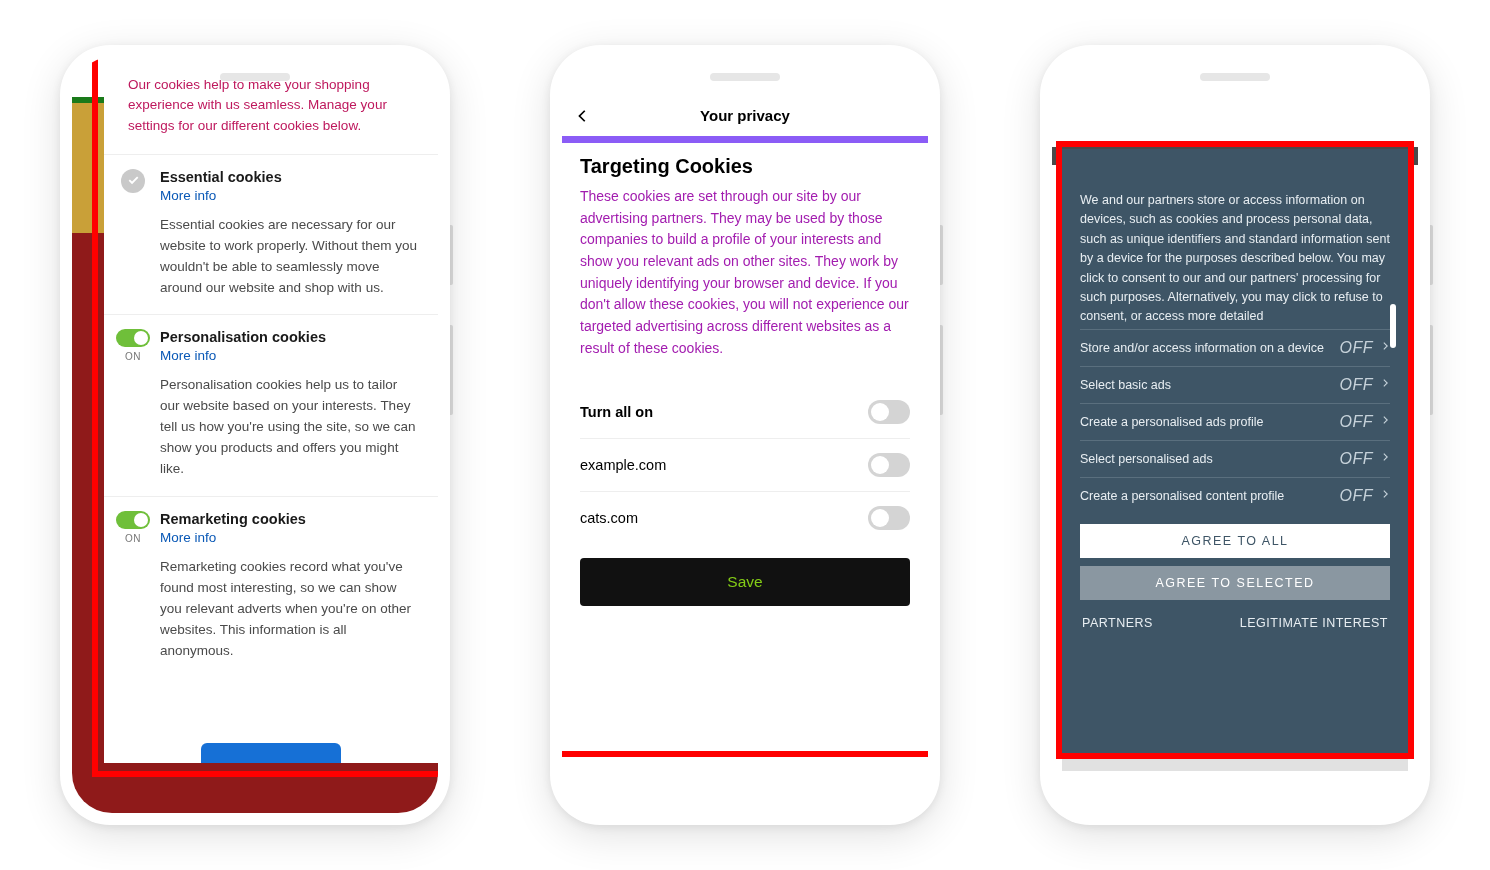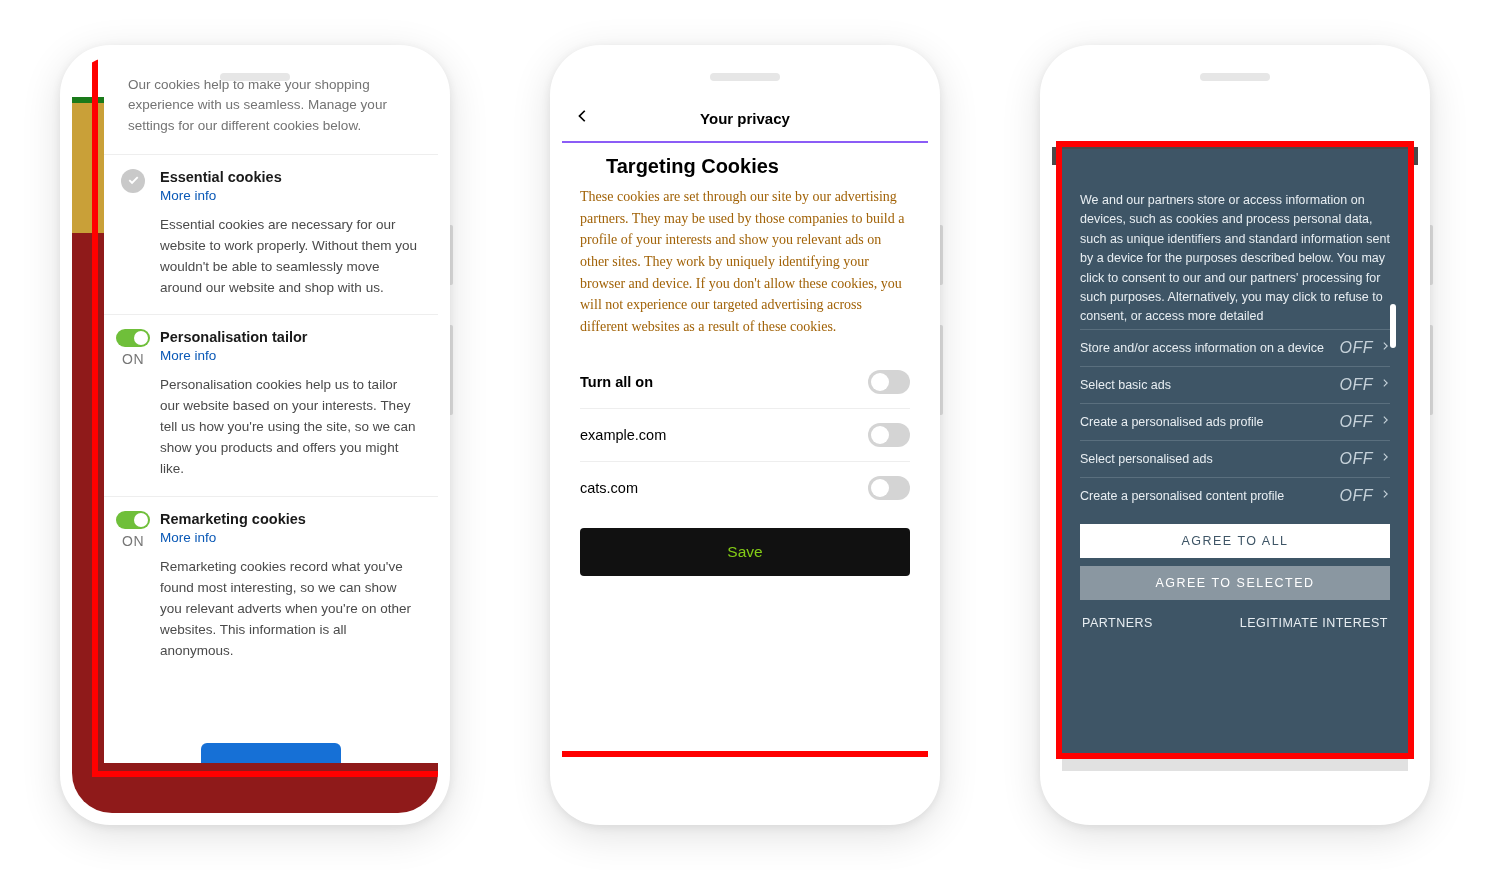--- a/index.html
+++ b/index.html
@@ -60,45 +60,45 @@
   .p1-band-green { position:absolute; top:40px; left:0; right:0; height:6px; background:#1a7a1a; }
   .p1-band-yellow { position:absolute; top:46px; left:0; right:0; height:130px; background:#c9a038; }
   .p1-band-red { position:absolute; top:176px; left:0; right:0; bottom:0; background:#8f1a1a; }
   .p1-panel {
     position: absolute; left: 32px; right: 0; top: 0; bottom: 50px;
     background: #fff;
     overflow: hidden;
     font-size: 13.5px;
     color: #3a3a3a;
   }
-  .p1-intro { padding: 18px 24px 18px 24px; line-height: 1.5; color:#737373; }
+  .p1-intro { padding: 18px 24px 18px 24px; line-height: 1.5; color:#be185d; }
   .p1-section { border-top: 1px solid #eee; padding: 14px 20px 16px 12px; display:flex; gap:10px; }
   .p1-left { width: 34px; flex-shrink:0; display:flex; flex-direction:column; align-items:center; }
   .check-circle { width:24px; height:24px; border-radius:50%; background:#c9c9c9; display:flex; align-items:center; justify-content:center; }
   .check-circle svg { width:13px; height:13px; fill:#fff; }
   .toggle-green { width:34px; height:18px; border-radius:10px; background:#6fbf3a; position:relative; }
   .toggle-green::after { content:""; position:absolute; right:2px; top:2px; width:14px; height:14px; background:#fff; border-radius:50%; }
-  .p1-on { font-size:14px; color:#777; margin-top:4px; letter-spacing:0.5px;}
+  .p1-on { font-size:10px; color:#777; margin-top:4px; letter-spacing:0.5px;}
   .p1-right { flex:1; }
   .p1-title { font-weight:700; color:#1a1a1a; font-size:14.5px; margin-bottom:3px; }
   .p1-link { color:#0958b6; font-size:13.5px; margin-bottom:6px; display:inline-block; cursor:pointer; }
   .p1-desc { line-height:1.55; color:#4a4a4a;margin-top:6px; }
   .p1-save { position:absolute; bottom:0; left:50%; transform:translateX(-50%); height:20px; width:140px; background:#1670d6; border-radius:6px 6px 0 0; }
 
   
   .p2-header {
     height: 48px; display:flex; align-items:center; justify-content:center;
-    position:relative; border-bottom:2px solid #8b5cf6; margin-top:38px;text-align:center;
+    position:relative; border-bottom:7px solid #8b5cf6; margin-top:38px;text-align:center;
   }
   .p2-back { position:absolute; left:14px; top:14px; cursor:pointer; }
   .p2-back svg { width:14px; height:14px; stroke:#000; stroke-width:2; fill:none; }
   .p2-header-title { font-weight:600; font-size:15px; }
   .p2-body { padding: 12px 18px 0 18px; }
-  .p2-h1 { font-size:20px; font-weight:700; margin-bottom:8px;margin-left:26px; }
-  .p2-desc { font-size:14px; line-height:1.55; color:#a16207; margin-bottom:18px;font-family:Liberation Serif, serif; }
+  .p2-h1 { font-size:20px; font-weight:700; margin-bottom:8px; }
+  .p2-desc { font-size:14px; line-height:1.55; color:#a21caf; margin-bottom:26px; }
   .p2-row {
     display:flex; justify-content:space-between; align-items:center;
     padding: 14px 0; border-bottom:1px solid #eee; font-size:14.5px;
   }
   .p2-row:first-of-type { border-top:1px solid #eee; }
   .gray-toggle {
     width:42px; height:24px; border-radius:12px; background:#d4d4d4;
     position:relative; cursor:pointer;
   }
   .gray-toggle::after {
@@ -177,21 +177,21 @@
             <div class="p1-desc">Essential cookies are necessary for our website to work properly. Without them you wouldn't be able to seamlessly move around our website and shop with us.</div>
           </div>
         </div>
 
         <div class="p1-section">
           <div class="p1-left">
             <div class="toggle-green"></div>
             <div class="p1-on">ON</div>
           </div>
           <div class="p1-right">
-            <div class="p1-title">Personalisation tailor</div>
+            <div class="p1-title">Personalisation cookies</div>
             <a class="p1-link">More info</a>
             <div class="p1-desc">Personalisation cookies help us to tailor our website based on your interests. They tell us how you're using the site, so we can show you products and offers you might like.</div>
           </div>
         </div>
 
         <div class="p1-section">
           <div class="p1-left">
             <div class="toggle-green"></div>
             <div class="p1-on">ON</div>
           </div>

